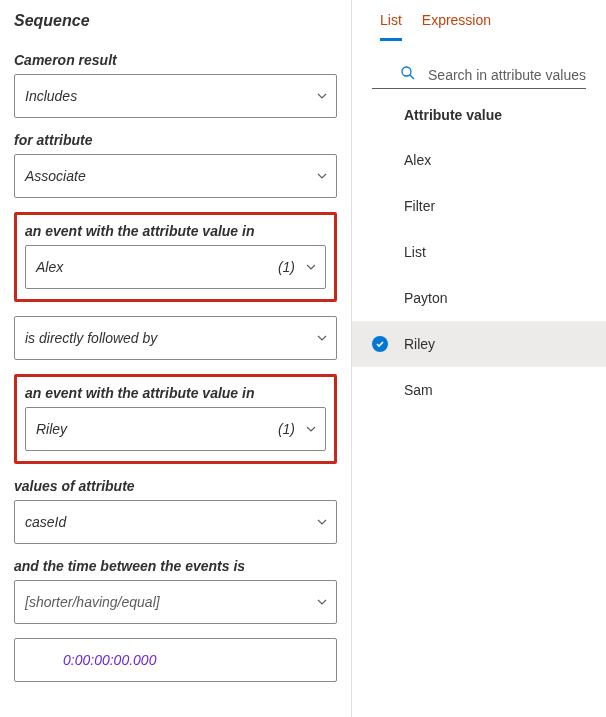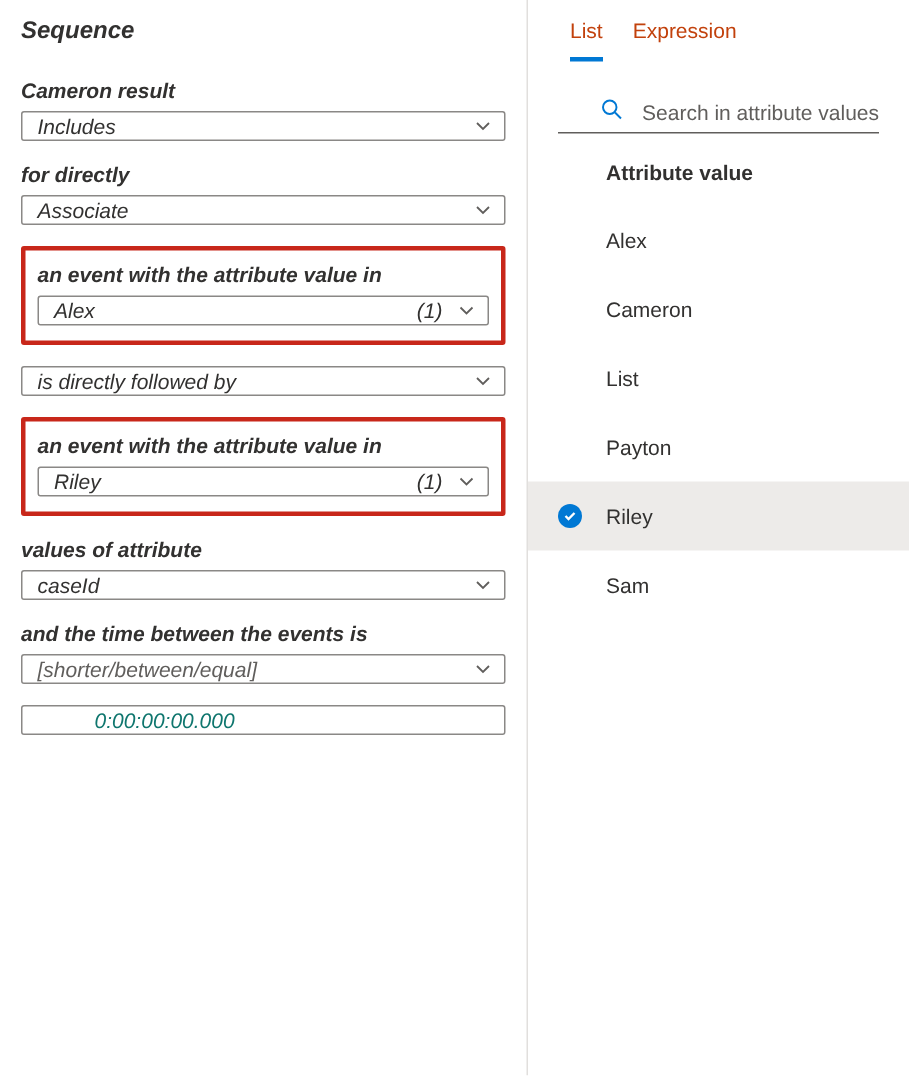--- a/index.html
+++ b/index.html
@@ -27,33 +27,33 @@
       font-weight: 600;
       margin-bottom: 22px;
     }
     .label {
       font-weight: 600;
       font-size: 14px;
       margin-bottom: 6px;
     }
     .select, .text-input {
       width: 100%;
-      height: 20px;
+      height: 44px;
       border: 1px solid #8a8886;
       border-radius: 2px;
       background: #fff;
       display: flex;
       align-items: center;
       padding: 0 10px;
       font-size: 14px;
       color: #323130;
       position: relative;
       cursor: pointer;
     }
-    .text-input { color: #0f766e; cursor: text; padding-left: 48px; }
+    .text-input { color: #6d28d9; cursor: text; padding-left: 48px; }
     .placeholder { color: #605e5c; }
     .chevron {
       position: absolute;
       right: 8px;
       top: 50%;
       transform: translateY(-50%);
       pointer-events: none;
     }
     .chevron svg { display:block; }
     .count {
@@ -138,21 +138,21 @@
       <span class="chevron">
         <svg width="12" height="12" viewBox="0 0 12 12">
             <path d="M2 4l4 4 4-4" stroke="#605e5c" stroke-width="1.2" fill="none"></path>
           </svg>
       </span>
     </div>
   </div>
 
 
   <div class="group">
-    <div class="label">for directly</div>
+    <div class="label">for attribute</div>
     <div class="select">
       <span>Associate</span>
       <span class="chevron">
         <svg width="12" height="12" viewBox="0 0 12 12">
             <path d="M2 4l4 4 4-4" stroke="#605e5c" stroke-width="1.2" fill="none"></path>
           </svg>
       </span>
     </div>
   </div>
 
@@ -202,21 +202,21 @@
         <svg width="12" height="12" viewBox="0 0 12 12">
             <path d="M2 4l4 4 4-4" stroke="#605e5c" stroke-width="1.2" fill="none"></path>
           </svg>
       </span>
     </div>
   </div>
 
   <div class="group">
     <div class="label">and the time between the events is</div>
     <div class="select">
-      <span class="placeholder">[shorter/between/equal]</span>
+      <span class="placeholder">[shorter/having/equal]</span>
       <span class="chevron">
         <svg width="12" height="12" viewBox="0 0 12 12">
             <path d="M2 4l4 4 4-4" stroke="#605e5c" stroke-width="1.2" fill="none"></path>
           </svg>
       </span>
     </div>
   </div>
 
   <div class="group">
     <div class="text-input">
@@ -243,21 +243,21 @@
 
   <div class="list-header">Attribute value</div>
 
   <div id="attr-list">
       <div class="list-item">
         <div class="check-holder"></div>
         <div class="item-label">Alex</div>
       </div>
       <div class="list-item">
         <div class="check-holder"></div>
-        <div class="item-label">Cameron</div>
+        <div class="item-label">Filter</div>
       </div>
       <div class="list-item">
         <div class="check-holder"></div>
         <div class="item-label">List</div>
       </div>
       <div class="list-item">
         <div class="check-holder"></div>
         <div class="item-label">Payton</div>
       </div>
       <div class="list-item selected">

